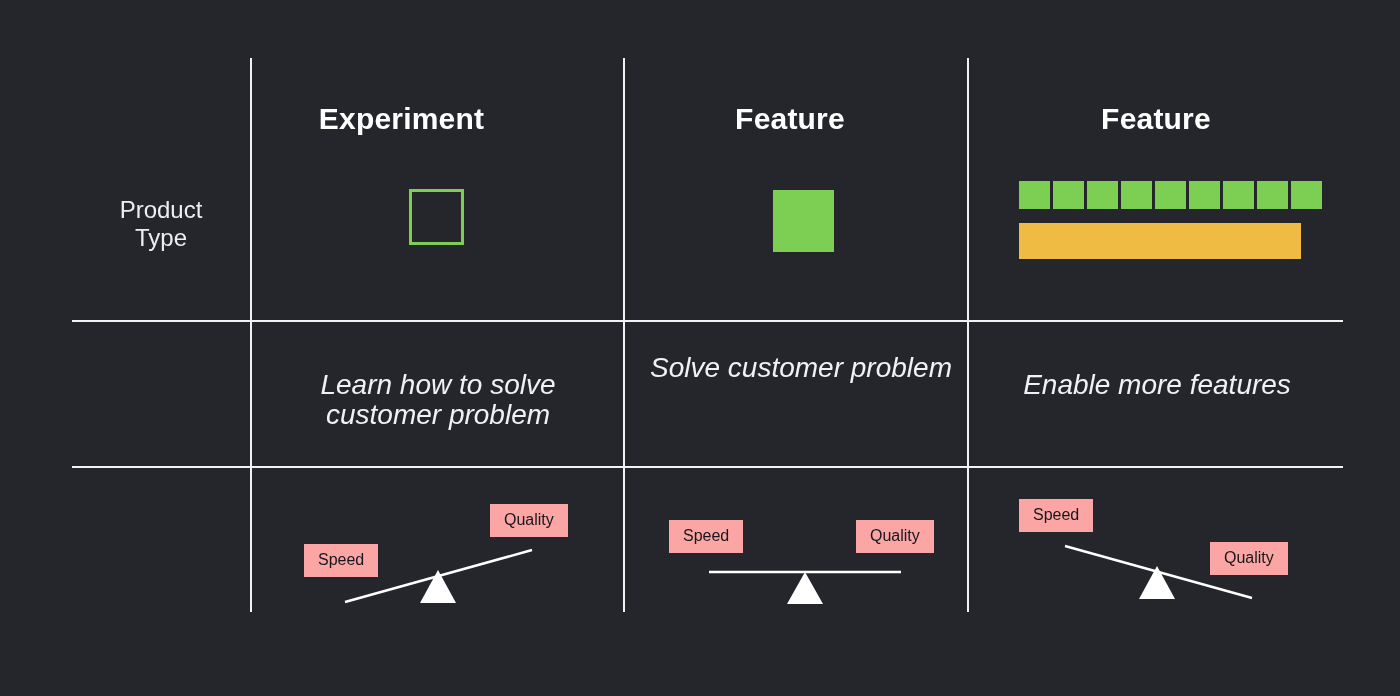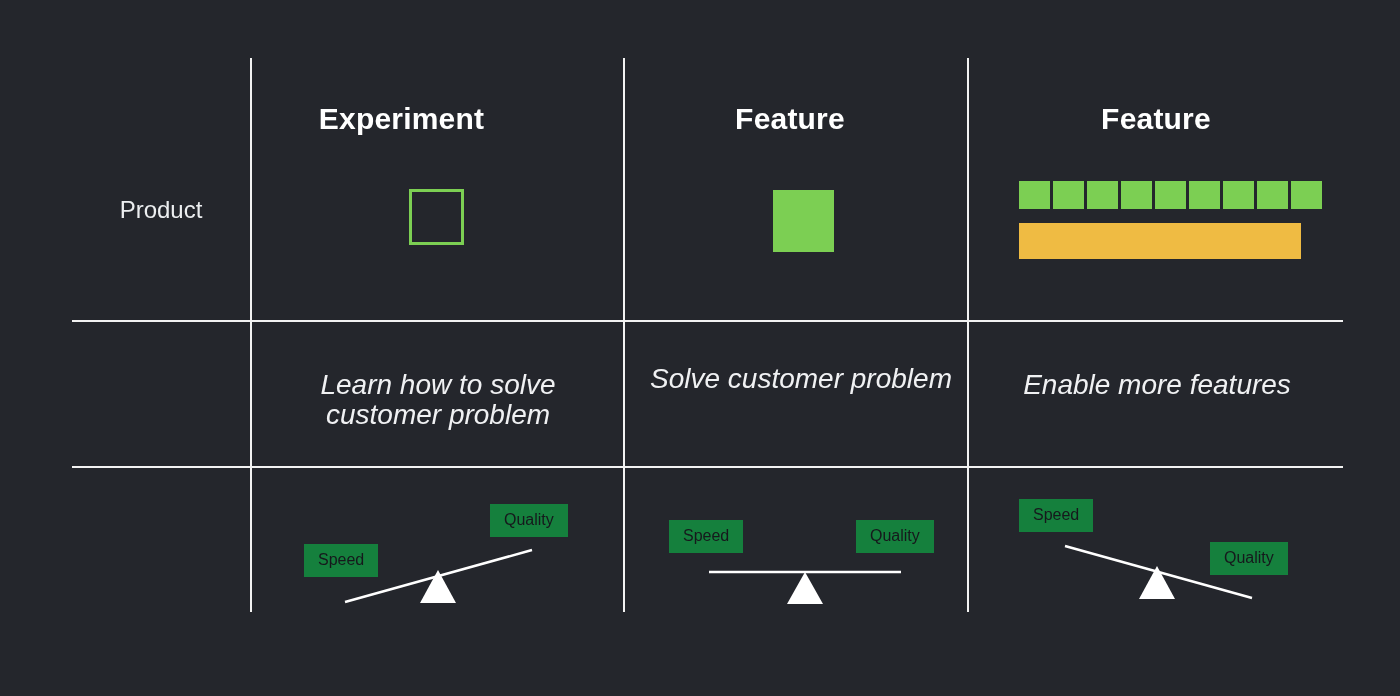--- a/index.html
+++ b/index.html
@@ -111,21 +111,21 @@
   
   .goal-text {
     position: absolute;
     text-align: center;
     color: #f0f1f3;
     font-size: 28px;
     font-style: italic;
     line-height: 30px;
   }
   #goal-experiment { left: 268px; top: 370px; width: 340px; }
-  #goal-feature    { left: 645px; top: 364px; width: 312px; }
+  #goal-feature    { left: 645px; top: 353px; width: 312px; }
   #goal-platform   { left: 990px; top: 370px; width: 334px; font-style: italic; }
 
   
   .seesaw {
     position: absolute;
     top: 480px;
     height: 130px;
   }
   #seesaw-experiment { left: 260px; width: 355px; }
   #seesaw-feature    { left: 633px; width: 326px; }
@@ -133,21 +133,21 @@
 
   .seesaw svg {
     position: absolute;
     left: 0;
     top: 0;
     overflow: visible;
   }
 
   .chip {
     position: absolute;
-    background: #15803d;
+    background: #fca5a5;
     color: #16181c;
     font-size: 16px;
     line-height: 18px;
     padding: 7px 14px 8px 14px;
     white-space: nowrap;
   }
 </style>
 </head>
 <body>
 
@@ -158,20 +158,21 @@
   <div class="vrule" id="vrule-3"></div>
   <div class="hrule" id="hrule-1"></div>
   <div class="hrule" id="hrule-2"></div>
 
   <div class="col-head" id="head-experiment">Experiment</div>
   <div class="col-head" id="head-feature">Feature</div>
   <div class="col-head" id="head-platform">Feature</div>
 
   <div class="row-label" id="rowlabel-product-type">
     <div>Product</div>
+    <div>Type</div>
   </div>
 
   <div class="sq-outline"></div>
 
   <div class="sq-filled"></div>
 
   <div class="sq-row">
     <div class="cell"></div>
     <div class="cell"></div>
     <div class="cell"></div>

